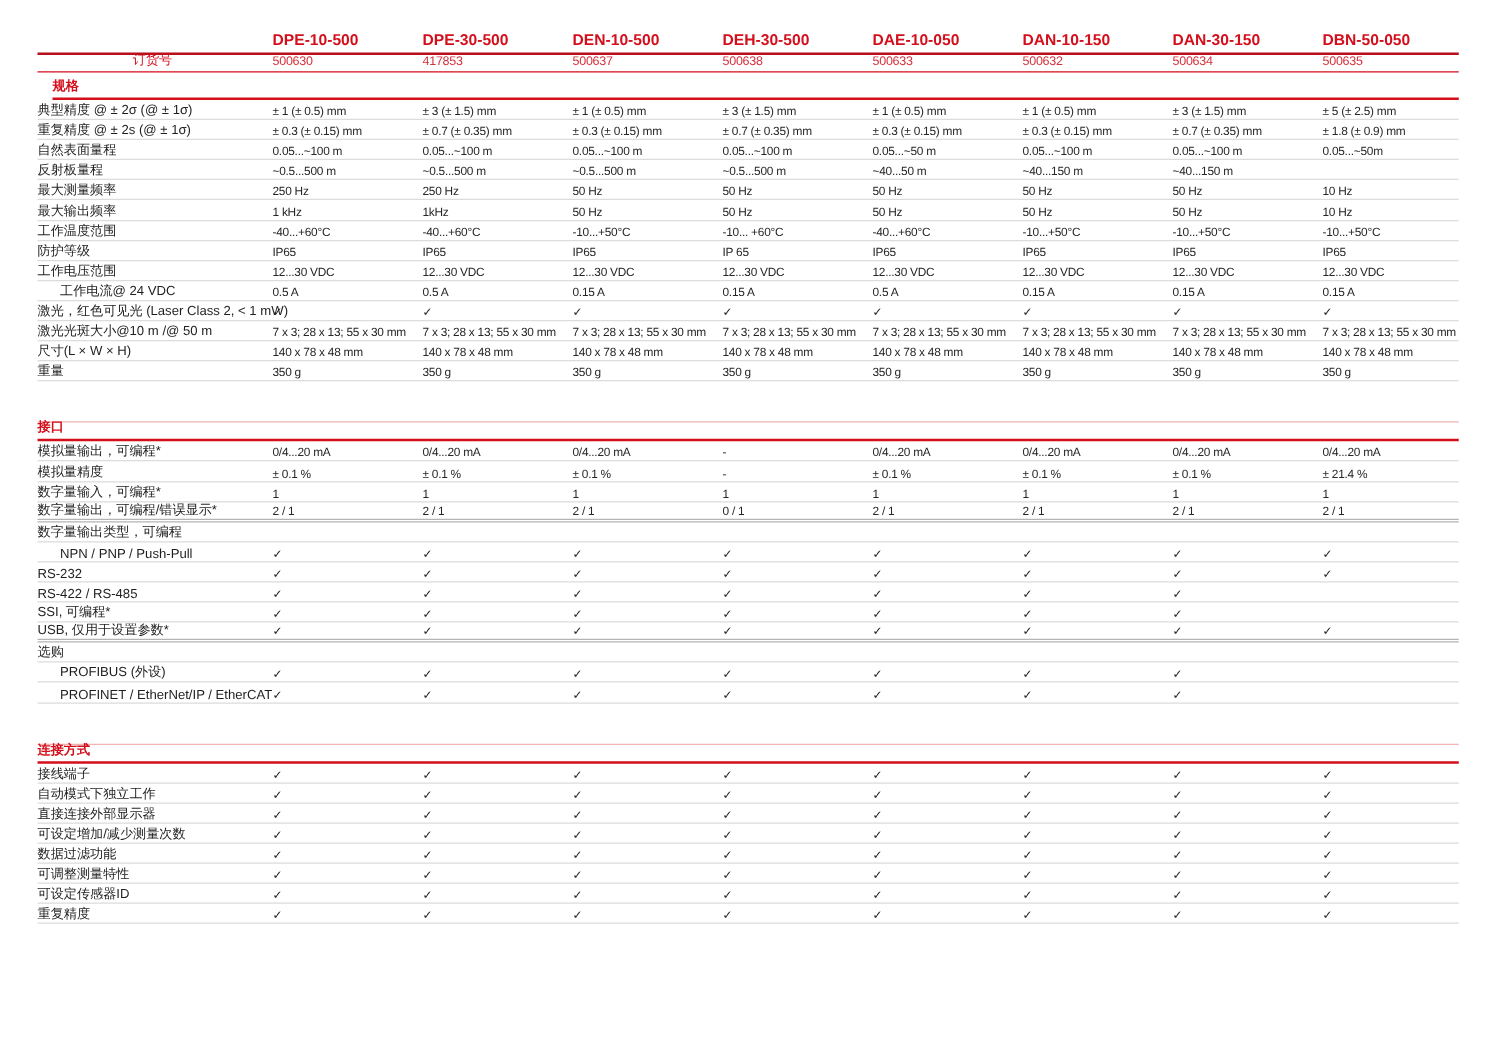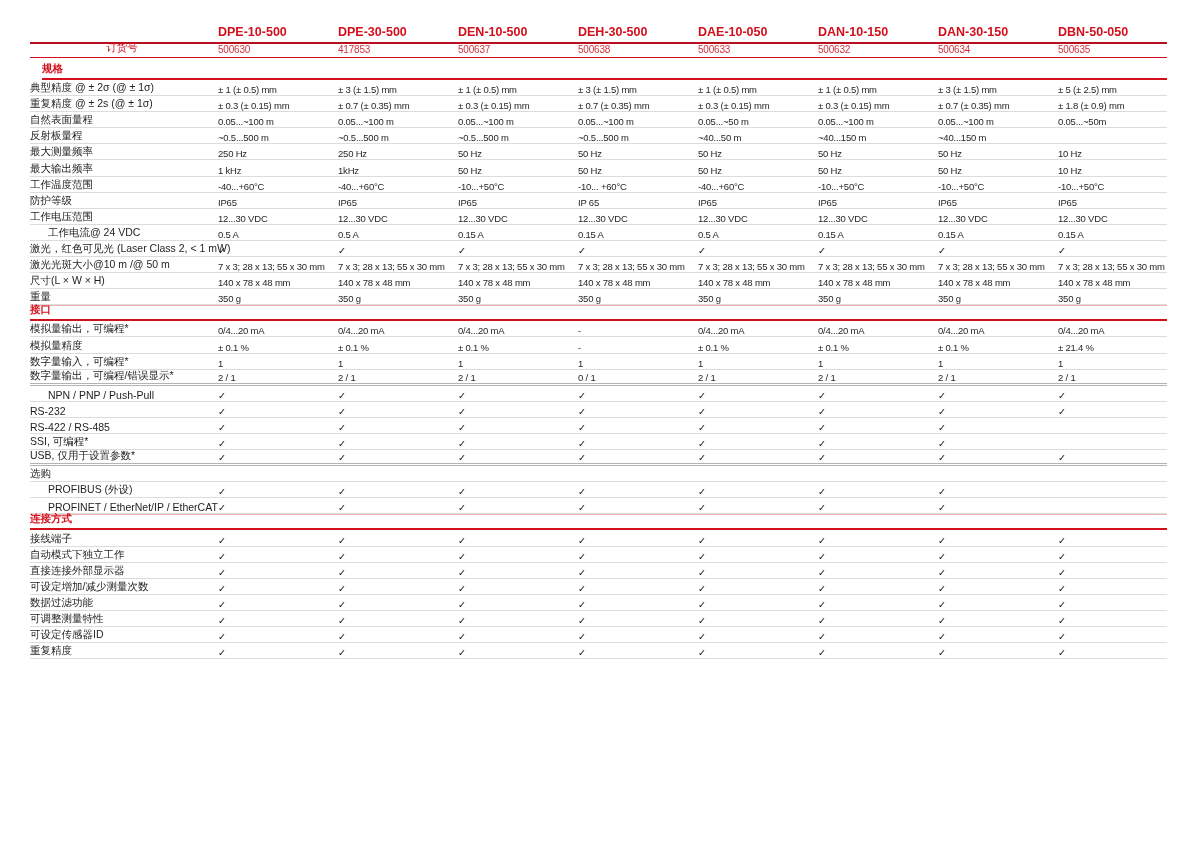--- a/index.html
+++ b/index.html
@@ -18,21 +18,21 @@
   .indent { padding-left:18px; }
 
   .model-row { height:17px; border-bottom:2px solid #b80f1c; }
   .model { font-size:12.5px; font-weight:bold; color:#d40f1c; letter-spacing:0;
            padding-bottom:3px; }
 
   .order-row { height:14px; border-bottom:1px solid #d40f1c; }
   .order-label { color:#d40f1c; font-weight:normal; font-size:10.5px; padding-bottom:2px;text-align:center; }
   .order-no { color:#d4313c; font-size:10px; padding-bottom:2px; }
 
-  .sec-row { height:16px; margin-top:0; border-top:1px solid #f0b4b4;
+  .sec-row { height:16px; margin-top:32px; border-top:1px solid #f0b4b4;
              border-bottom:2px solid #d40f1c; }
   .sec-row.first { margin-top:6px; border-top:none;margin-left:12px; }
   .sec-title { color:#d40f1c; font-weight:bold; font-size:10.5px; padding-bottom:2px; }
 
   .drow { height:16.1px; align-items:flex-end; border-bottom:1px solid #dcdcdc; }
   .drow.strong { border-bottom:3px double #b4b4b4; }
   .rlabel { font-size:10.5px; color:#1e1e1e; }
   .check { font-size:9.5px; color:#1e1e1e; }
 </style>
 </head>
@@ -259,20 +259,23 @@
         <div class="lcell rlabel">数字量输出，可编程/错误显示*</div>
         <div class="vcell">2 / 1</div>
         <div class="vcell">2 / 1</div>
         <div class="vcell">2 / 1</div>
         <div class="vcell">0 / 1</div>
         <div class="vcell">2 / 1</div>
         <div class="vcell">2 / 1</div>
         <div class="vcell">2 / 1</div>
         <div class="vcell">2 / 1</div>
       </div>
+      <div class="row drow group">
+        <div class="lcell rlabel">数字量输出类型，可编程</div>
+      </div>
       <div class="row drow">
         <div class="lcell rlabel indent">NPN / PNP / Push-Pull</div>
         <div class="vcell check">✓</div>
         <div class="vcell check">✓</div>
         <div class="vcell check">✓</div>
         <div class="vcell check">✓</div>
         <div class="vcell check">✓</div>
         <div class="vcell check">✓</div>
         <div class="vcell check">✓</div>
         <div class="vcell check">✓</div>

